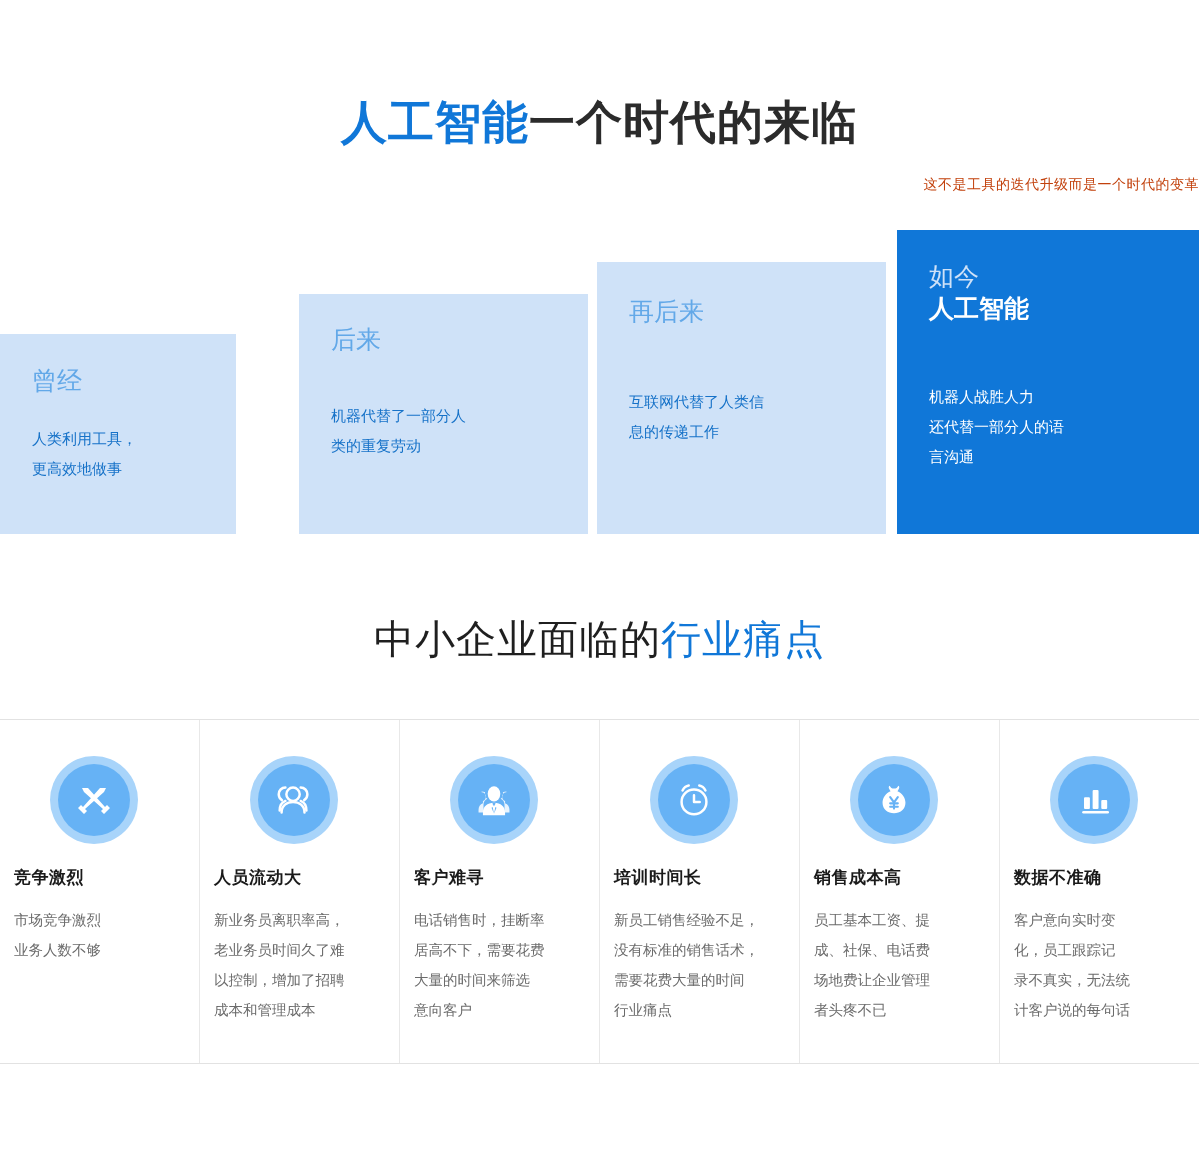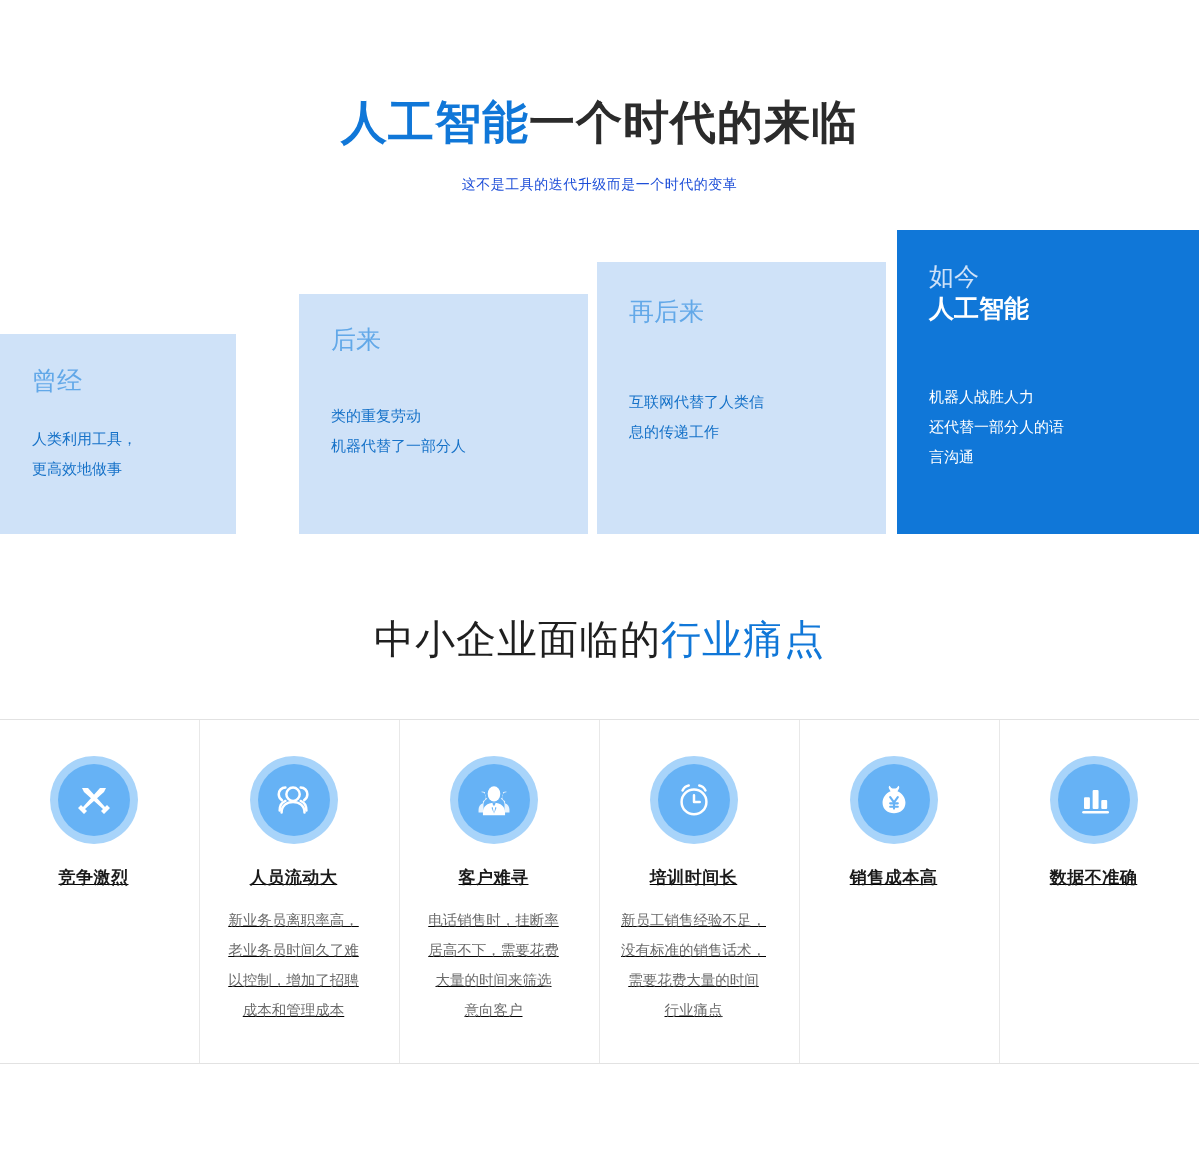--- a/index.html
+++ b/index.html
@@ -18,24 +18,24 @@
     font-size: 46px;
     font-weight: bold;
     line-height: 1.15;
     letter-spacing: 1px;
     color: #2b2b2b;
     white-space: nowrap;
   }
   .hero-title .accent { color: #1077d8; }
 
   .hero-sub {
-    text-align: center;
+    text-align: right;
     margin-top: 27px;
     font-size: 14px;
-    color: #1d4ed8;
+    color: #c2410c;
     letter-spacing: .5px;
   }
 
   
   .timeline {
     position: relative;
     width: 1199px;
     height: 315px;
     margin-top: 25px;
   }
@@ -102,22 +102,20 @@
     width: 1199px;
     margin-top: 52px;
     border-top: 1px solid #e2e2e2;
     border-bottom: 1px solid #e2e2e2;
     height: 345px;
   }
   .pain-cell {
     flex: 1 1 0;
     border-right: 1px solid #e8e8e8;
     padding: 36px 26px 0 14px;
-    text-align: center;
-    text-decoration: underline;
   }
   .pain-cell:last-child { border-right: none; }
 
   .pain-icon {
     width: 88px;
     height: 88px;
     margin: 0 auto;
     border-radius: 50%;
     background: #a8d4fa;
     display: flex;
@@ -163,22 +161,22 @@
     <div class="tl-label">曾经</div>
     <div class="tl-body">
       <div>人类利用工具，</div>
       <div>更高效地做事</div>
     </div>
   </div>
 
   <div class="tl-card tl-2">
     <div class="tl-label">后来</div>
     <div class="tl-body">
+      <div>机器代替了一部分人</div>
       <div>类的重复劳动</div>
-      <div>机器代替了一部分人</div>
     </div>
   </div>
 
   <div class="tl-card tl-3">
     <div class="tl-label">再后来</div>
     <div class="tl-body">
       <div>互联网代替了人类信</div>
       <div>息的传递工作</div>
     </div>
   </div>
@@ -204,20 +202,24 @@
   <div class="pain-cell">
     <div class="pain-icon">
       <span class="disc">
         <svg width="40" height="40" viewBox="0 0 40 40" fill="#ffffff">
           <path d="M8 8 L14 8 L31 27 L33 25 L36 28 L33 31 L30 34 L27 31 L29 29 L10 12 Z"></path>
           <path d="M32 8 L26 8 L9 27 L7 25 L4 28 L7 31 L10 34 L13 31 L11 29 L30 12 Z"></path>
         </svg>
       </span>
     </div>
     <div class="pain-head">竞争激烈</div>
+    <div class="pain-desc">
+      <div>市场竞争激烈</div>
+      <div>业务人数不够</div>
+    </div>
   </div>
 
   <div class="pain-cell">
     <div class="pain-icon">
       <span class="disc">
         <svg width="42" height="42" viewBox="0 0 44 44" fill="none" stroke="#ffffff" stroke-width="2.6" stroke-linecap="round" stroke-linejoin="round">
           <circle cx="21" cy="16" r="7"></circle>
           <path d="M9 35 c0-7 5.5-11 12-11 s12 4 12 11"></path>
           <path d="M29 9 c4 0 7 3 7 7 c0 2.6-1.3 4.8-3.3 6.1"></path>
           <path d="M35 33 c0-5.5-2.5-8.6-6-10"></path>
@@ -286,29 +288,41 @@
           <g stroke="#66b2f5" stroke-width="2.2" stroke-linecap="round" fill="none">
             <path d="M18 19 L22 24.5 L26 19"></path>
             <path d="M18 25.5 L26 25.5"></path>
             <path d="M18 29 L26 29"></path>
             <path d="M22 24.5 L22 31"></path>
           </g>
         </svg>
       </span>
     </div>
     <div class="pain-head">销售成本高</div>
+    <div class="pain-desc">
+      <div>员工基本工资、提</div>
+      <div>成、社保、电话费</div>
+      <div>场地费让企业管理</div>
+      <div>者头疼不已</div>
+    </div>
   </div>
 
   <div class="pain-cell">
     <div class="pain-icon">
       <span class="disc">
         <svg width="40" height="40" viewBox="0 0 44 44" fill="#ffffff">
           <rect x="11" y="19" width="6.5" height="13" rx="1.2"></rect>
           <rect x="20.5" y="11" width="6.5" height="21" rx="1.2"></rect>
           <rect x="30" y="22" width="6.5" height="10" rx="1.2"></rect>
           <rect x="9" y="34" width="29.5" height="2.8" rx="1.4"></rect>
         </svg>
       </span>
     </div>
     <div class="pain-head">数据不准确</div>
+    <div class="pain-desc">
+      <div>客户意向实时变</div>
+      <div>化，员工跟踪记</div>
+      <div>录不真实，无法统</div>
+      <div>计客户说的每句话</div>
+    </div>
   </div>
 
 </section>
 
 </body></html>

